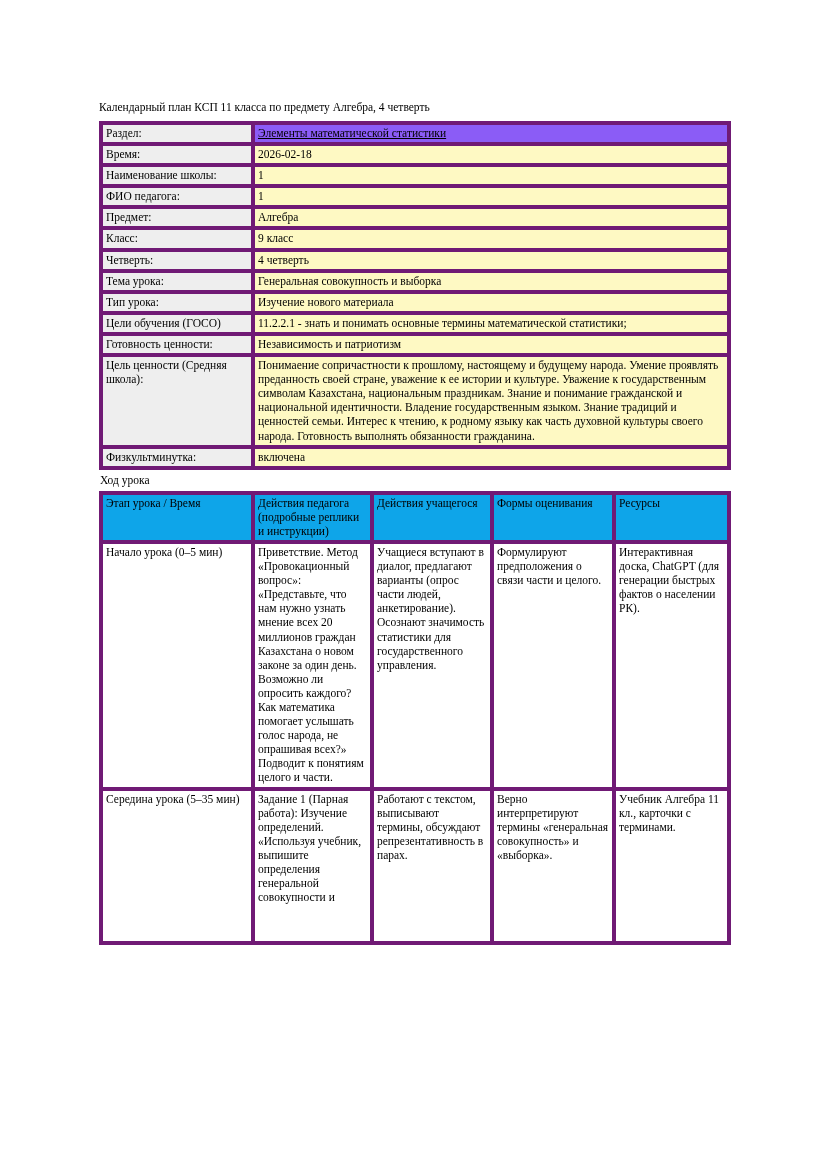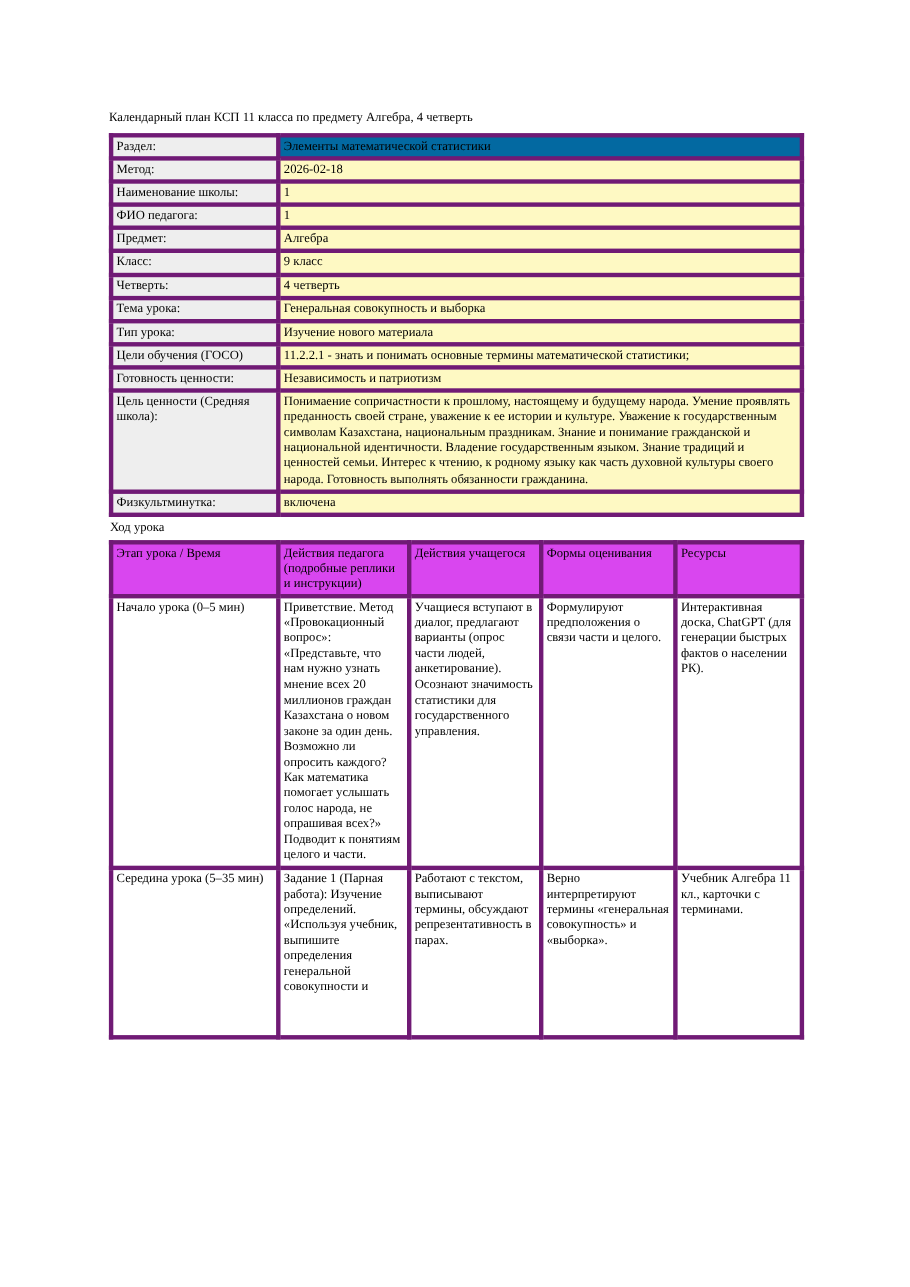--- a/index.html
+++ b/index.html
@@ -51,36 +51,37 @@
   
   .info-table col.c-label { width: 152px; }
   .info-table col.c-value { width: 476px; }
   .info-table td.label {
     background: #eeeeee;
   }
   .info-table td.value {
     background: #fef9c3;
   }
   .info-table tr.shaded td.value {
-    background: #0369a1;
+    background: #8b5cf6;
+    text-decoration: underline;
   }
   
   .section-caption {
     font-size: 11.5px;
     line-height: 14px;
     margin: 3px 0 4px 1px;
   }
   
   .flow-table col.c1 { width: 152px; }
   .flow-table col.c2 { width: 119px; }
   .flow-table col.c3 { width: 120px; }
   .flow-table col.c4 { width: 122px; }
   .flow-table col.c5 { width: 115px; }
   .flow-table thead td {
-    background: #d946ef;
+    background: #0ea5e9;
     margin-top: 20px;
   }
   .flow-table tbody td {
     background: #ffffff;
   }
   .flow-table tbody td.stage-cell {
     background: #ffffff;
   }
   
   .flow-table tbody tr.clipped td {
@@ -99,21 +100,21 @@
     <colgroup>
       <col class="c-label">
       <col class="c-value">
     </colgroup>
     <tbody>
         <tr class="shaded">
           <td class="label">Раздел:</td>
           <td class="value">Элементы математической статистики</td>
         </tr>
         <tr>
-          <td class="label">Метод:</td>
+          <td class="label">Время:</td>
           <td class="value">2026-02-18</td>
         </tr>
         <tr>
           <td class="label">Наименование школы:</td>
           <td class="value">1</td>
         </tr>
         <tr>
           <td class="label">ФИО педагога:</td>
           <td class="value">1</td>
         </tr>

